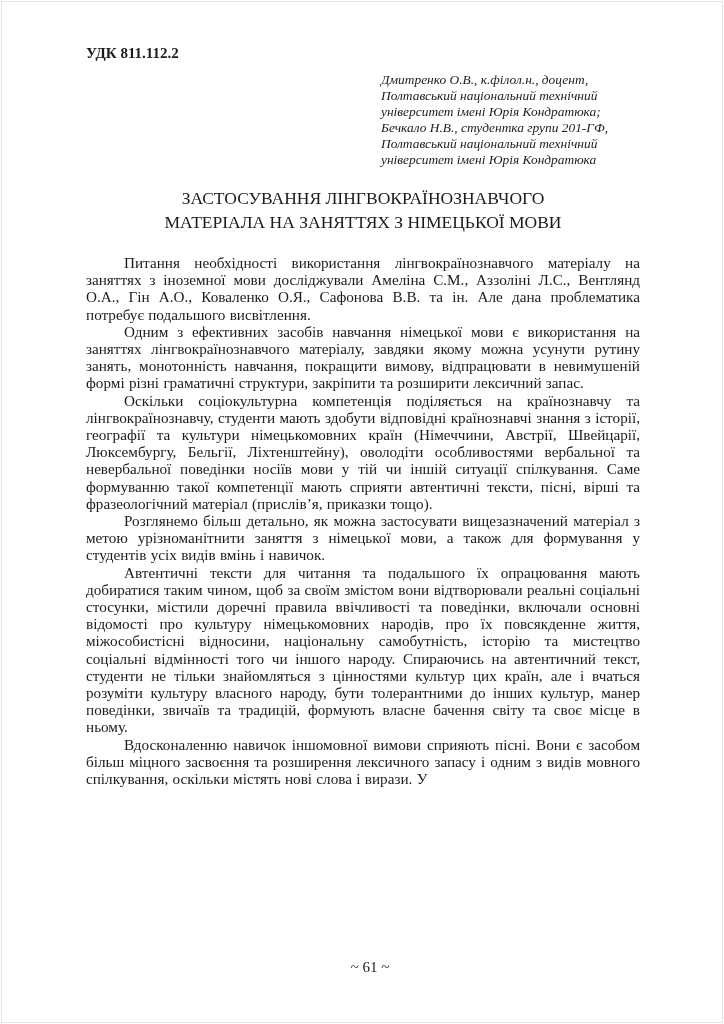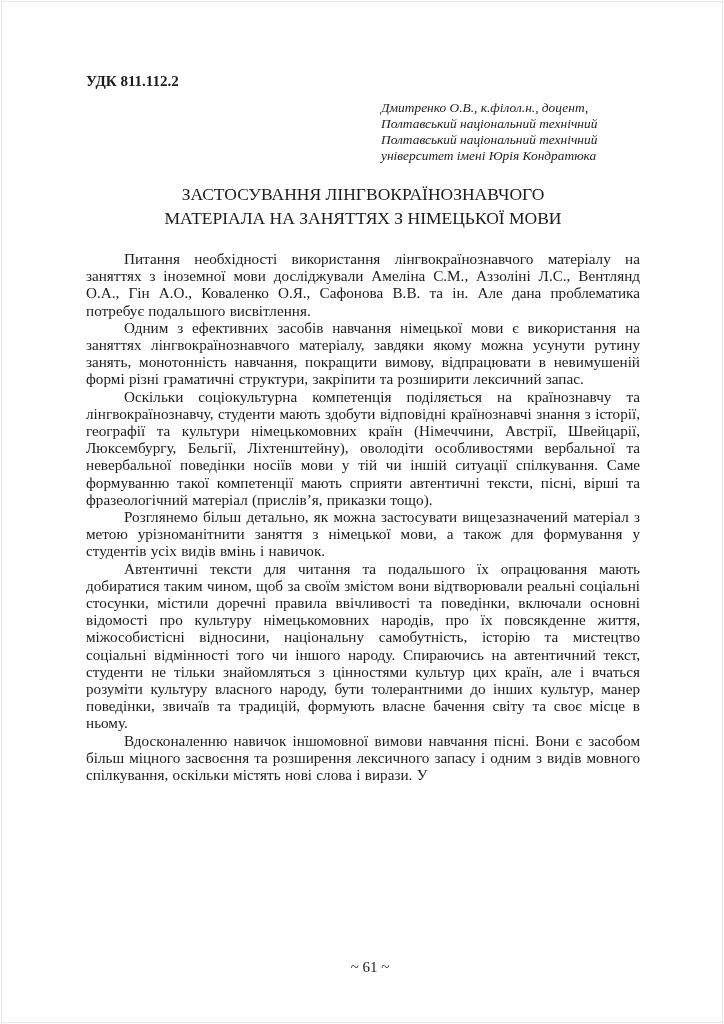--- a/index.html
+++ b/index.html
@@ -8,21 +8,21 @@
     background: #ffffff;
   }
   .page {
     position: relative;
     width: 724px;
     height: 1024px;
     box-sizing: border-box;
     background: #ffffff;
     outline: 1px solid #e6e6e6;
     outline-offset: -2px;
-    padding: 72px 84px 40px 86px;
+    padding: 44px 84px 40px 86px;
     font-family: "Liberation Serif", "DejaVu Serif", serif;
     color: #1b1b1b;
     overflow: hidden;
   }
   .udk {
     font-weight: bold;
     font-size: 15px;
     line-height: 18px;
     margin: 0 0 10px 0;
   }
@@ -68,33 +68,35 @@
 </head>
 <body>
 
 <div class="page">
 
   <div class="udk">УДК 811.112.2</div>
 
   <div class="authors">
     <span class="line">Дмитренко О.В., к.філол.н., доцент,</span>
     <span class="line">Полтавський національний технічний</span>
+    <span class="line">університет імені Юрія Кондратюка;</span>
+    <span class="line">Бечкало Н.В., студентка групи 201-ГФ,</span>
     <span class="line">Полтавський національний технічний</span>
     <span class="line">університет імені Юрія Кондратюка</span>
   </div>
 
   <h1 class="article-title">
     <span class="line">ЗАСТОСУВАННЯ ЛІНГВОКРАЇНОЗНАВЧОГО</span>
     <span class="line">МАТЕРІАЛА НА ЗАНЯТТЯХ З НІМЕЦЬКОЇ МОВИ</span>
   </h1>
 
   <div class="content">
     <p>Питання необхідності використання лінгвокраїнознавчого матеріалу на заняттях з іноземної мови досліджували Амеліна С.М., Аззоліні Л.С., Вентлянд О.А., Гін А.О., Коваленко О.Я., Сафонова В.В. та ін. Але дана проблематика потребує подальшого висвітлення.</p>
     <p>Одним з ефективних засобів навчання німецької мови є використання на заняттях лінгвокраїнознавчого матеріалу, завдяки якому можна усунути рутину занять, монотонність навчання, покращити вимову, відпрацювати в невимушеній формі різні граматичні структури, закріпити та розширити лексичний запас.</p>
     <p>Оскільки соціокультурна компетенція поділяється на країнознавчу та лінгвокраїнознавчу, студенти мають здобути відповідні країнознавчі знання з історії, географії та культури німецькомовних країн (Німеччини, Австрії, Швейцарії, Люксембургу, Бельгії, Ліхтенштейну), оволодіти особливостями вербальної та невербальної поведінки носіїв мови у тій чи іншій ситуації спілкування. Саме формуванню такої компетенції мають сприяти автентичні тексти, пісні, вірші та фразеологічний матеріал (прислів’я, приказки тощо).</p>
     <p>Розглянемо більш детально, як можна застосувати вищезазначений матеріал з метою урізноманітнити заняття з німецької мови, а також для формування у студентів усіх видів вмінь і навичок.</p>
     <p>Автентичні тексти для читання та подальшого їх опрацювання мають добиратися таким чином, щоб за своїм змістом вони відтворювали реальні соціальні стосунки, містили доречні правила ввічливості та поведінки, включали основні відомості про культуру німецькомовних народів, про їх повсякденне життя, міжособистісні відносини, національну самобутність, історію та мистецтво соціальні відмінності того чи іншого народу. Спираючись на автентичний текст, студенти не тільки знайомляться з цінностями культур цих країн, але і вчаться розуміти культуру власного народу, бути толерантними до інших культур, манер поведінки, звичаїв та традицій, формують власне бачення світу та своє місце в ньому.</p>
-    <p>Вдосконаленню навичок іншомовної вимови навчання пісні. Вони є засобом більш міцного засвоєння та розширення лексичного запасу і одним з видів мовного спілкування, оскільки містять нові слова і вирази. У</p>
+    <p>Вдосконаленню навичок іншомовної вимови сприяють пісні. Вони є засобом більш міцного засвоєння та розширення лексичного запасу і одним з видів мовного спілкування, оскільки містять нові слова і вирази. У</p>
   </div>
 
   <div class="page-number">~ 61 ~</div>
 
 </div>
 
 </body></html>

